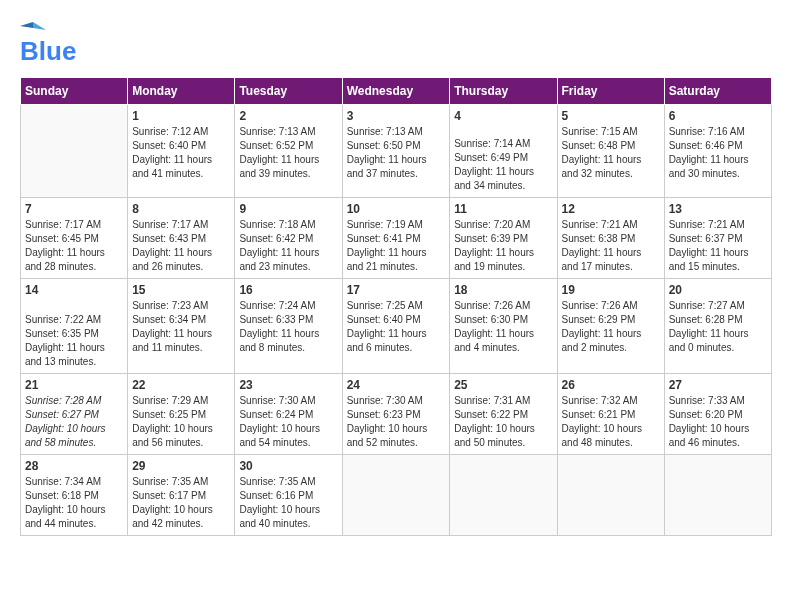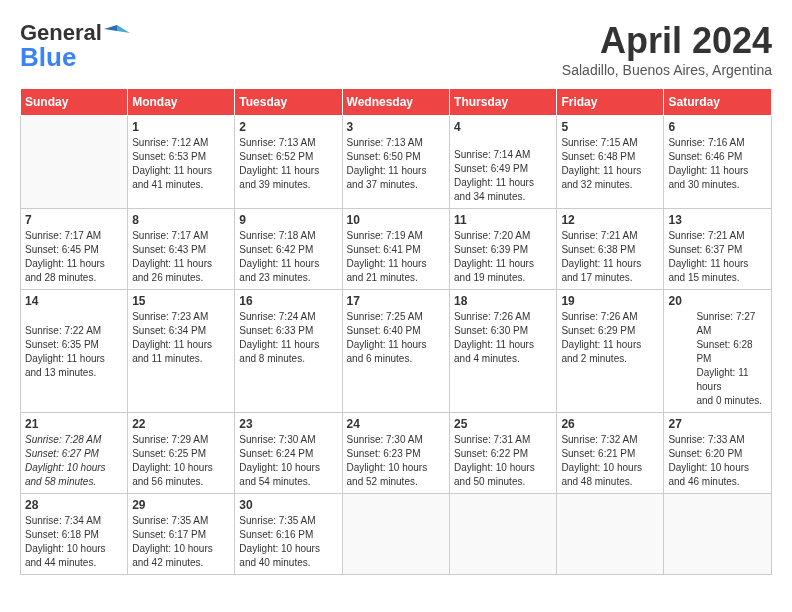--- a/index.html
+++ b/index.html
@@ -32,21 +32,21 @@
     .subtitle {
       font-size: 14px;
       color: #555;
     }
     .calendar {
       width: 100%;
       border-collapse: collapse;
       font-size: 11px;
     }
     .calendar th {
-      background-color: #ef4444;
+      background-color: #701a75;
       color: #fff;
       padding: 6px 4px;
       text-align: left;
       font-size: 12px;
       font-weight: bold;
       border: 1px solid #fff;
     }
     .calendar td {
       border: 1px solid #ccc;
       vertical-align: top;
@@ -74,31 +74,26 @@
       align-items: center;
       gap: 2px;
     }
   </style>
 </head>
 <body>
 
 <div class="header-area">
   <div class="logo">
     <div class="logo-wrapper">
-      <span style="font-size:22px;font-weight:bold;color:#333;">General</span>
       <svg width="26" height="20" viewBox="0 0 26 20">
         <polygon points="13,2 26,10 13,8" fill="#4aa8d8"></polygon>
         <polygon points="0,6 13,2 13,8" fill="#2a6db5"></polygon>
       </svg>
     </div>
     <span style="font-size:26px;font-weight:bold;color:#3b82f6;margin-top:-4px;">Blue</span>
-  </div>
-  <div class="title-area">
-    <div class="month-title">April 2024</div>
-    <div class="subtitle">Saladillo, Buenos Aires, Argentina</div>
   </div>
 </div>
 
 <table class="calendar">
   <thead>
     <tr>
     <th>Sunday</th>
         <th>Monday</th>
         <th>Tuesday</th>
         <th>Wednesday</th>
@@ -106,21 +101,21 @@
         <th>Friday</th>
         <th>Saturday</th>
       </tr>
   </thead>
   <tbody id="calendar-body">
   <tr>
         <td class="empty"></td>
         <td>
           <div class="day-num">1</div>
           <div class="day-info" style="white-space: pre-line;">Sunrise: 7:12 AM
-Sunset: 6:53 PM
+Sunset: 6:40 PM
 Daylight: 11 hours
 and 41 minutes.</div>
         </td>
         <td>
           <div class="day-num">2</div>
           <div class="day-info" style="white-space: pre-line;">Sunrise: 7:13 AM
 Sunset: 6:52 PM
 Daylight: 11 hours
 and 39 minutes.</div>
         </td>
@@ -242,21 +237,21 @@
         </td>
         <td>
           <div class="day-num">19</div>
           <div class="day-info" style="white-space: pre-line;">Sunrise: 7:26 AM
 Sunset: 6:29 PM
 Daylight: 11 hours
 and 2 minutes.</div>
         </td>
         <td>
           <div class="day-num">20</div>
-          <div class="day-info" style="white-space: pre-line; margin-left: 28px;">Sunrise: 7:27 AM
+          <div class="day-info" style="white-space: pre-line;">Sunrise: 7:27 AM
 Sunset: 6:28 PM
 Daylight: 11 hours
 and 0 minutes.</div>
         </td>
       </tr>
       <tr>
         <td>
           <div class="day-num">21</div>
           <div class="day-info" style="white-space: pre-line; font-style: italic;">Sunrise: 7:28 AM
 Sunset: 6:27 PM

